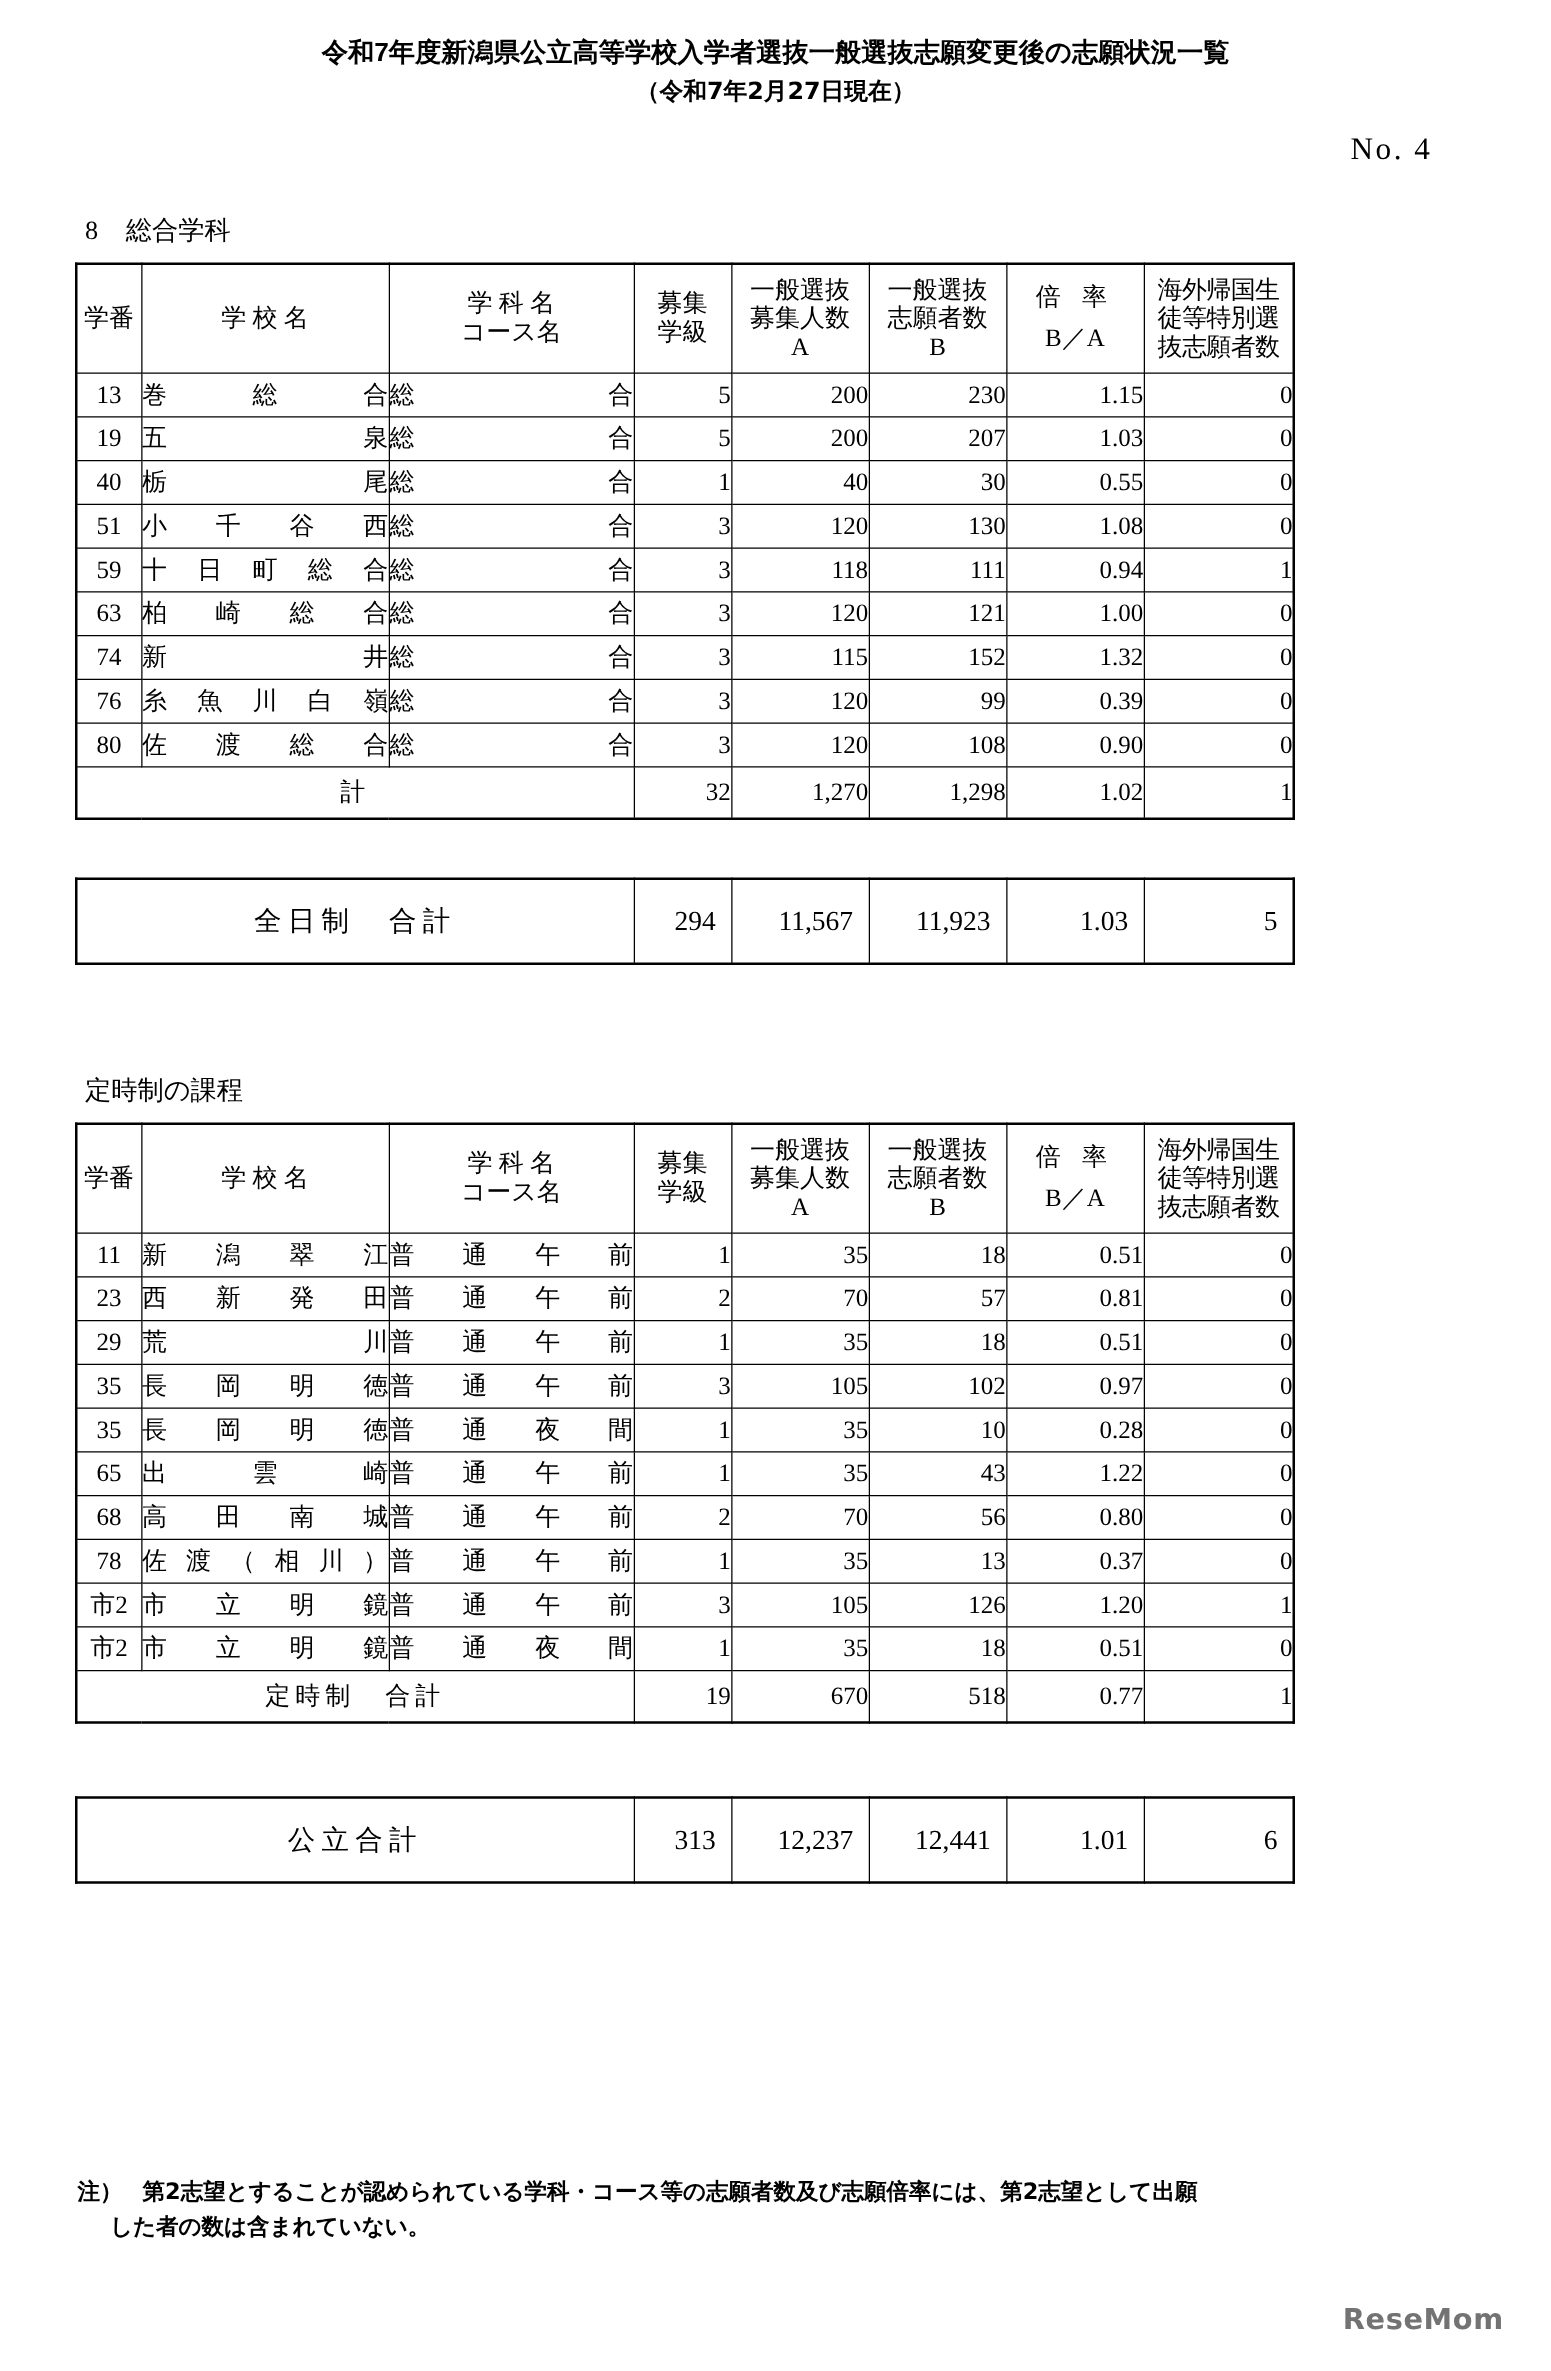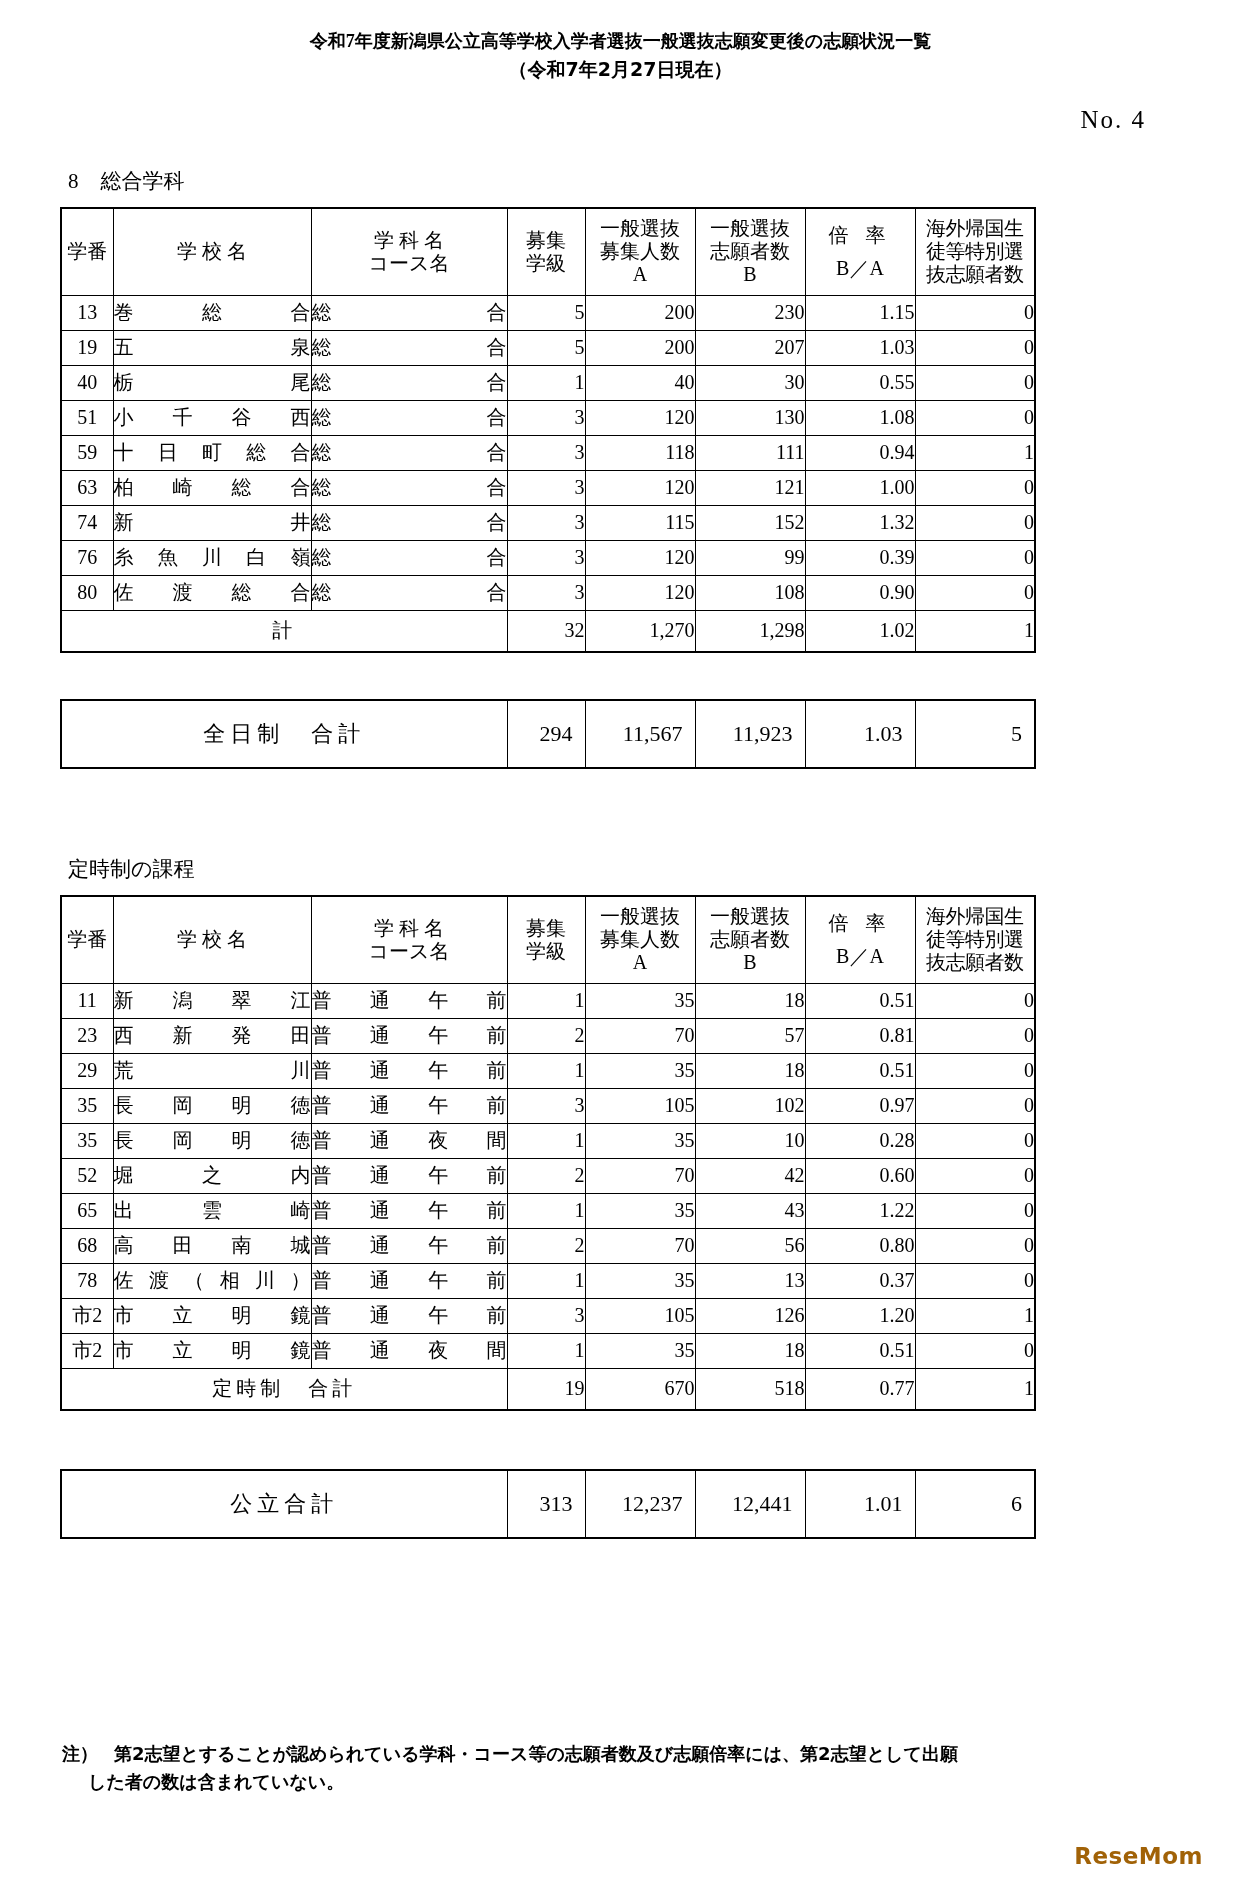--- a/index.html
+++ b/index.html
@@ -21,22 +21,22 @@
     height: 1897px;
     box-sizing: border-box;
   }
 
   
   .title-block {
     text-align: center;
     padding-top: 30px;
   }
   .doc-title {
-    font-family: Liberation Serif, serif;
-    font-size: 18px;
+    font-family: Liberation Sans, sans-serif;
+    font-size: 21px;
     font-weight: 700;
     letter-spacing: 0px;
     line-height: 1.25;
     text-align: center;
   }
   .doc-subtitle {
     font-family: "DejaVu Sans", "Liberation Sans", sans-serif;
     font-size: 19px;
     font-weight: 700;
     margin-top: 4px;
@@ -183,21 +183,21 @@
   .note .l2 { display: block; margin-left: 26px; }
 
   
   .watermark {
     position: absolute;
     right: 38px;
     bottom: 28px;
     font-family: "DejaVu Sans", "Liberation Sans", sans-serif;
     font-size: 23px;
     font-weight: 700;
-    color: #a16207;
+    color: #737373;
     letter-spacing: 0.5px;
   }
 
   .spacer-lg { height: 46px; }
 </style>
 </head>
 <body>
 
 <div class="page">
 
@@ -653,43 +653,20 @@
               <span>間</span>
             </span>
           </td>
           <td class="r-n">1</td>
           <td class="r-n">35</td>
           <td class="r-n">10</td>
           <td class="r-n">0.28</td>
           <td class="r-n">0</td>
         </tr>
         <tr>
-          <td class="r-num">52</td>
-          <td class="r-school">
-            <span class="just">
-              <span>堀</span>
-              <span>之</span>
-              <span>内</span>
-            </span>
-          </td>
-          <td class="r-course">
-            <span class="just">
-              <span>普</span>
-              <span>通</span>
-              <span>午</span>
-              <span>前</span>
-            </span>
-          </td>
-          <td class="r-n">2</td>
-          <td class="r-n">70</td>
-          <td class="r-n">42</td>
-          <td class="r-n">0.60</td>
-          <td class="r-n">0</td>
-        </tr>
-        <tr>
           <td class="r-num">65</td>
           <td class="r-school">
             <span class="just">
               <span>出</span>
               <span>雲</span>
               <span>崎</span>
             </span>
           </td>
           <td class="r-course">
             <span class="just">

